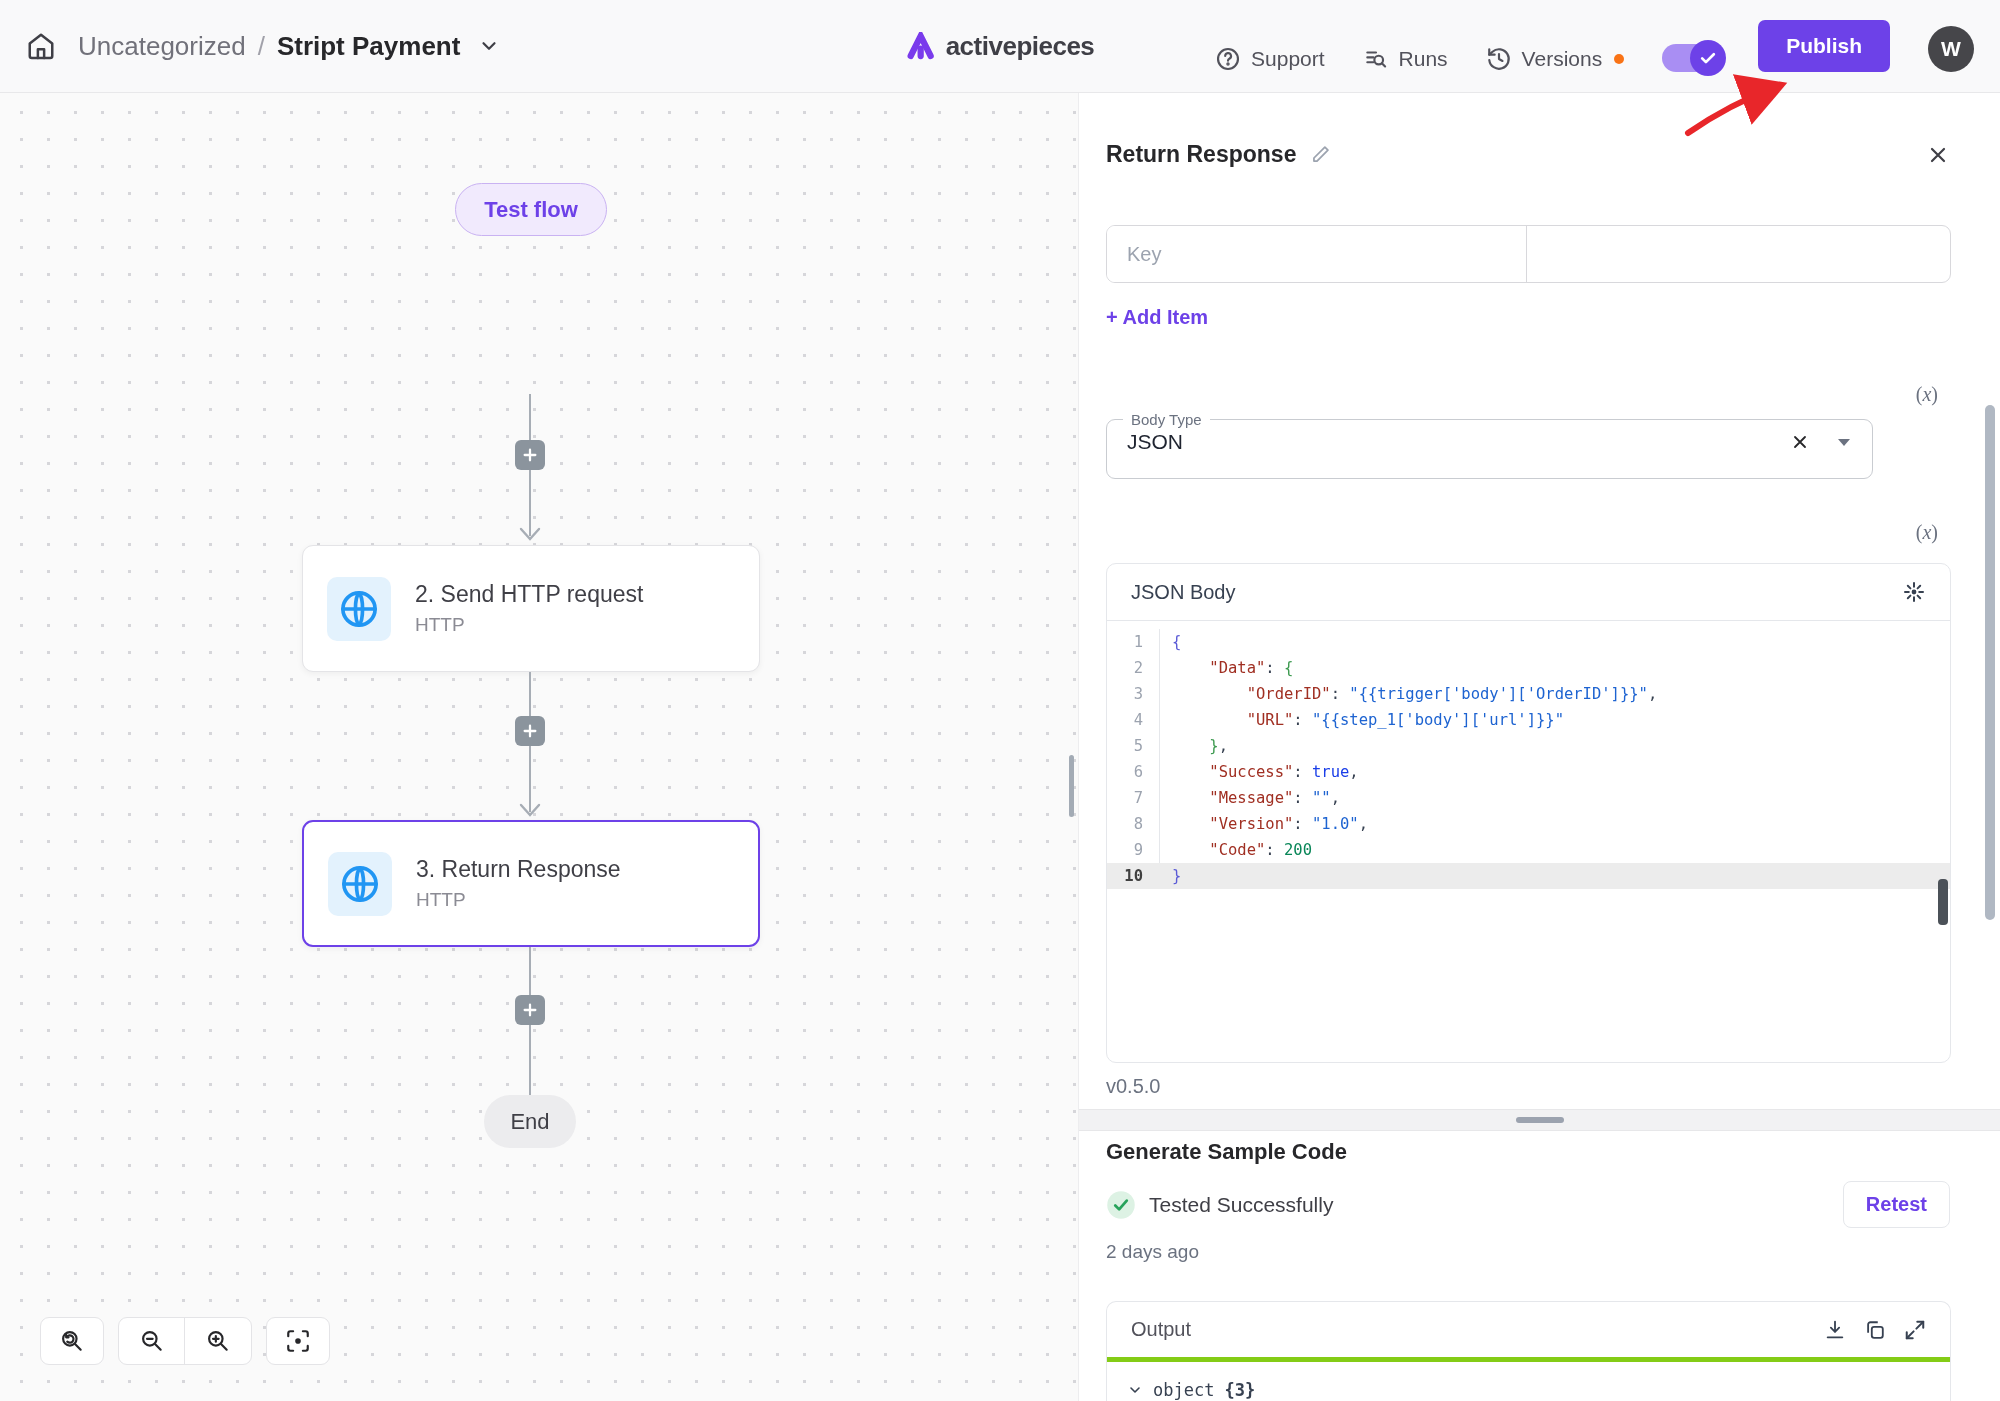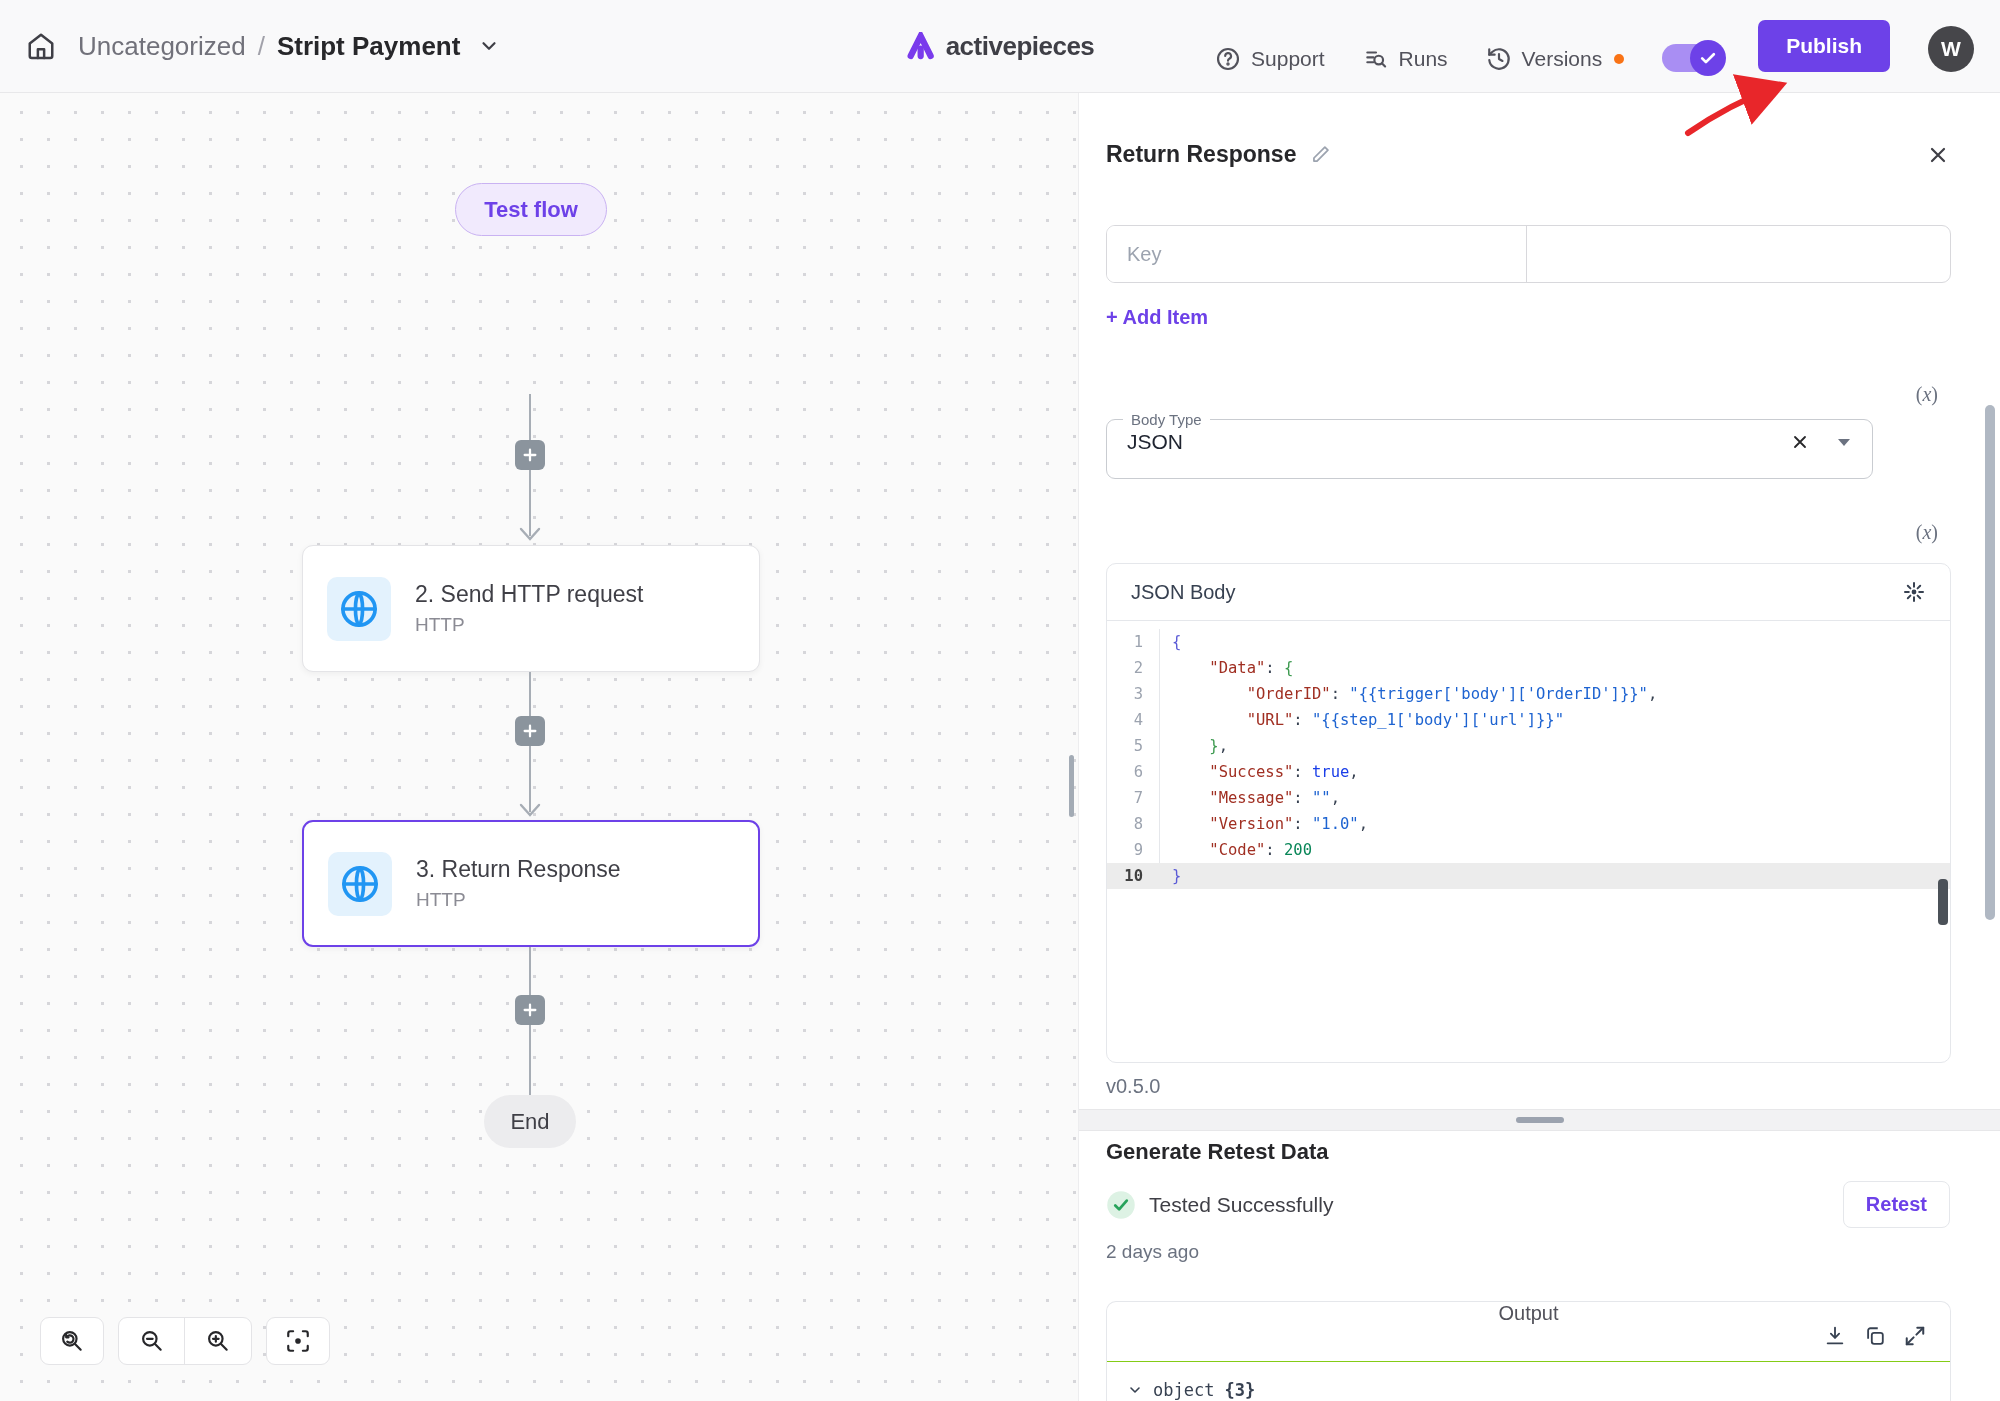--- a/index.html
+++ b/index.html
@@ -101,21 +101,21 @@
   .section-divider .bar { position:absolute; left:50%; top:50%; transform:translate(-50%,-50%);
                           width:48px; height:6px; border-radius:3px; background:#9ca3af; }
   .sample-heading { position:absolute; top:1046px; left:27px; font-size:22px; font-weight:700; color:#27272a; }
   .tested-row { position:absolute; top:1088px; left:27px; right:50px; display:flex; align-items:center; }
   .tested-label { font-size:21px; color:#3f3f46; margin-left:13px; }
   .retest-btn { margin-left:auto; background:#fff; border:1px solid #e5e7eb; border-radius:8px; padding:11px 22px;
                 font-size:20px; font-weight:600; color:#6d41e8; cursor:pointer; font-family:inherit; }
   .time-text { position:absolute; top:1148px; left:27px; font-size:19px; color:#6b7280; }
   .output-card { position:absolute; top:1208px; left:27px; width:845px; height:140px; border:1.5px solid #e5e7eb;
                  border-radius:10px 10px 0 0; border-bottom:none; background:#fff; }
-  .output-header { height:60px; display:flex; align-items:center; padding:0 24px; border-bottom:1px solid #84cc16;flex-direction:column; }
+  .output-header { height:60px; display:flex; align-items:center; padding:0 24px; border-bottom:5px solid #84cc16; }
   .output-title { font-size:20px; color:#52525b; }
   .output-icons { margin-left:auto; display:flex; align-items:center; gap:18px; }
   .tree-row { display:flex; align-items:center; gap:10px; padding:18px 0 0 20px;
               font-family:"DejaVu Sans Mono", monospace; font-size:17px; color:#374151; }
   .tree-count { font-weight:700; }
   .panel-scrollbar { position:absolute; right:5px; top:312px; width:10px; height:515px; background:#b0b8c3; border-radius:5px; }
 
   .icon-btn { cursor:pointer; display:flex; align-items:center; }
   svg { display:block; }
   .annotation-arrow { position:absolute; top:0; left:0; width:2000px; height:1401px; pointer-events:none; z-index:10; }
@@ -398,21 +398,21 @@
       <div class="code-scrollthumb"></div>
     </div>
   </div>
 
   <div class="version-text">v0.5.0</div>
 
   <div class="section-divider">
       <div class="bar"></div>
     </div>
 
-  <div class="sample-heading">Generate Retest Data</div>
+  <div class="sample-heading">Generate Sample Code</div>
 
   <div class="tested-row">
     <span>
       <svg width="30" height="30" viewBox="0 0 24 24">
           <circle cx="12" cy="12" r="11" fill="#ddf2e4"></circle>
           <path d="m7.4 12.4 3.1 3.1 6.1-7" fill="none" stroke="#27a35b" stroke-width="2.2" stroke-linecap="round" stroke-linejoin="round"></path>
         </svg>
     </span>
     <span class="tested-label">Tested Successfully</span>
     <button class="retest-btn">Retest</button>

